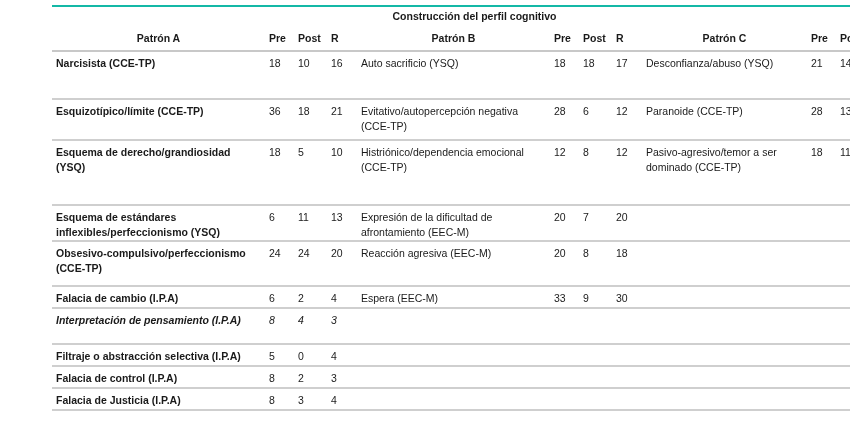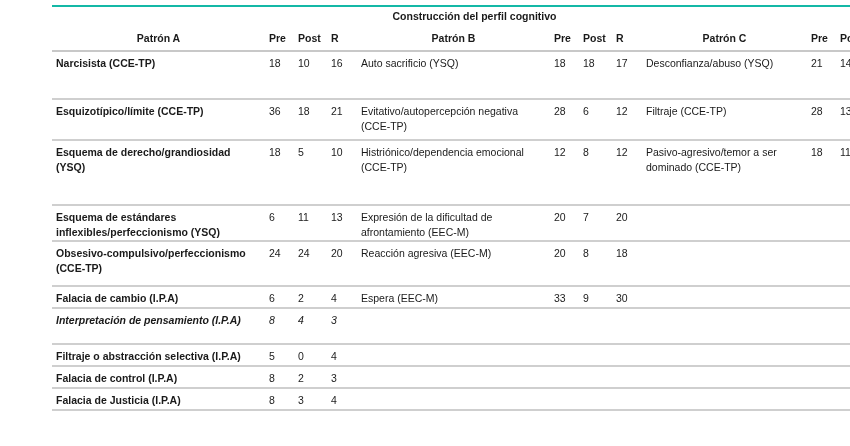--- a/index.html
+++ b/index.html
@@ -92,21 +92,21 @@
         </tr>
         <tr style="height: 41px;">
           <td class="a-name">Esquizotípico/límite (CCE-TP)</td>
           <td class="num">36</td>
           <td class="num">18</td>
           <td class="num">21</td>
           <td class="name">Evitativo/autopercepción negativa (CCE-TP)</td>
           <td class="num">28</td>
           <td class="num">6</td>
           <td class="num">12</td>
-          <td class="name">Filtraje (CCE-TP)</td>
+          <td class="name">Paranoide (CCE-TP)</td>
           <td class="num">28</td>
           <td class="num">13</td>
           <td class="num">24</td>
         </tr>
         <tr style="height: 65px;">
           <td class="a-name">Esquema de derecho/grandiosidad (YSQ)</td>
           <td class="num">18</td>
           <td class="num">5</td>
           <td class="num">10</td>
           <td class="name">Histriónico/dependencia emocional (CCE-TP)</td>

